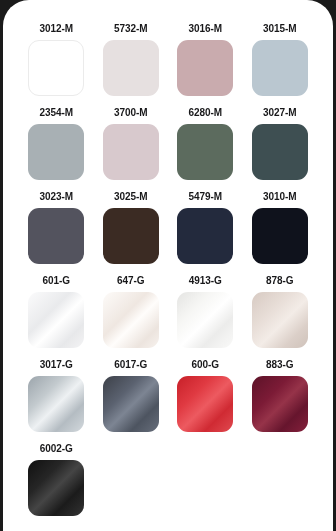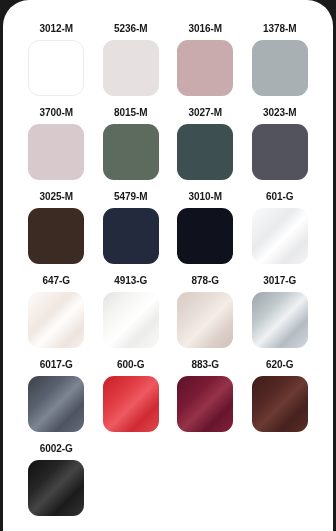--- a/index.html
+++ b/index.html
@@ -63,37 +63,41 @@
 </head>
 <body style="background: rgb(26, 26, 26);">
 
 <div id="palette-card" style="background: rgb(255, 255, 255);">
   <div id="swatch-grid">
       <div class="swatch-cell">
         <div class="swatch-label">3012-M</div>
         <div class="swatch-chip is-white-chip" style="background: rgb(255, 255, 255);"></div>
       </div>
       <div class="swatch-cell">
-        <div class="swatch-label">5236-M</div>
+        <div class="swatch-label">5732-M</div>
         <div class="swatch-chip" style="background: rgb(230, 224, 224);"></div>
       </div>
       <div class="swatch-cell">
         <div class="swatch-label">3016-M</div>
         <div class="swatch-chip" style="background: rgb(201, 171, 174);"></div>
       </div>
       <div class="swatch-cell">
-        <div class="swatch-label">1378-M</div>
+        <div class="swatch-label">3015-M</div>
+        <div class="swatch-chip" style="background: rgb(186, 199, 208);"></div>
+      </div>
+      <div class="swatch-cell">
+        <div class="swatch-label">2354-M</div>
         <div class="swatch-chip" style="background: rgb(168, 176, 180);"></div>
       </div>
       <div class="swatch-cell">
         <div class="swatch-label">3700-M</div>
         <div class="swatch-chip" style="background: rgb(216, 201, 205);"></div>
       </div>
       <div class="swatch-cell">
-        <div class="swatch-label">8015-M</div>
+        <div class="swatch-label">6280-M</div>
         <div class="swatch-chip" style="background: rgb(92, 107, 94);"></div>
       </div>
       <div class="swatch-cell">
         <div class="swatch-label">3027-M</div>
         <div class="swatch-chip" style="background: rgb(62, 79, 82);"></div>
       </div>
       <div class="swatch-cell">
         <div class="swatch-label">3023-M</div>
         <div class="swatch-chip" style="background: rgb(83, 83, 94);"></div>
       </div>
@@ -135,21 +139,17 @@
       </div>
       <div class="swatch-cell">
         <div class="swatch-label">600-G</div>
         <div class="swatch-chip" style="background: linear-gradient(135deg, rgb(199, 31, 40) 0%, rgb(224, 58, 66) 32%, rgb(237, 90, 96) 52%, rgb(208, 42, 51) 74%, rgb(224, 74, 80) 100%);"></div>
       </div>
       <div class="swatch-cell">
         <div class="swatch-label">883-G</div>
         <div class="swatch-chip" style="background: linear-gradient(135deg, rgb(92, 18, 40) 0%, rgb(124, 27, 54) 34%, rgb(150, 51, 73) 52%, rgb(102, 21, 45) 74%, rgb(133, 32, 60) 100%);"></div>
       </div>
       <div class="swatch-cell">
-        <div class="swatch-label">620-G</div>
-        <div class="swatch-chip" style="background: linear-gradient(135deg, rgb(61, 28, 25) 0%, rgb(86, 41, 36) 34%, rgb(107, 58, 51) 52%, rgb(70, 33, 29) 74%, rgb(92, 46, 40) 100%);"></div>
-      </div>
-      <div class="swatch-cell">
         <div class="swatch-label">6002-G</div>
         <div class="swatch-chip" style="background: linear-gradient(135deg, rgb(16, 16, 16) 0%, rgb(38, 38, 38) 32%, rgb(69, 69, 69) 50%, rgb(27, 27, 27) 72%, rgb(51, 51, 51) 100%);"></div>
       </div>
     </div>
 </div>
 
 </body></html>

